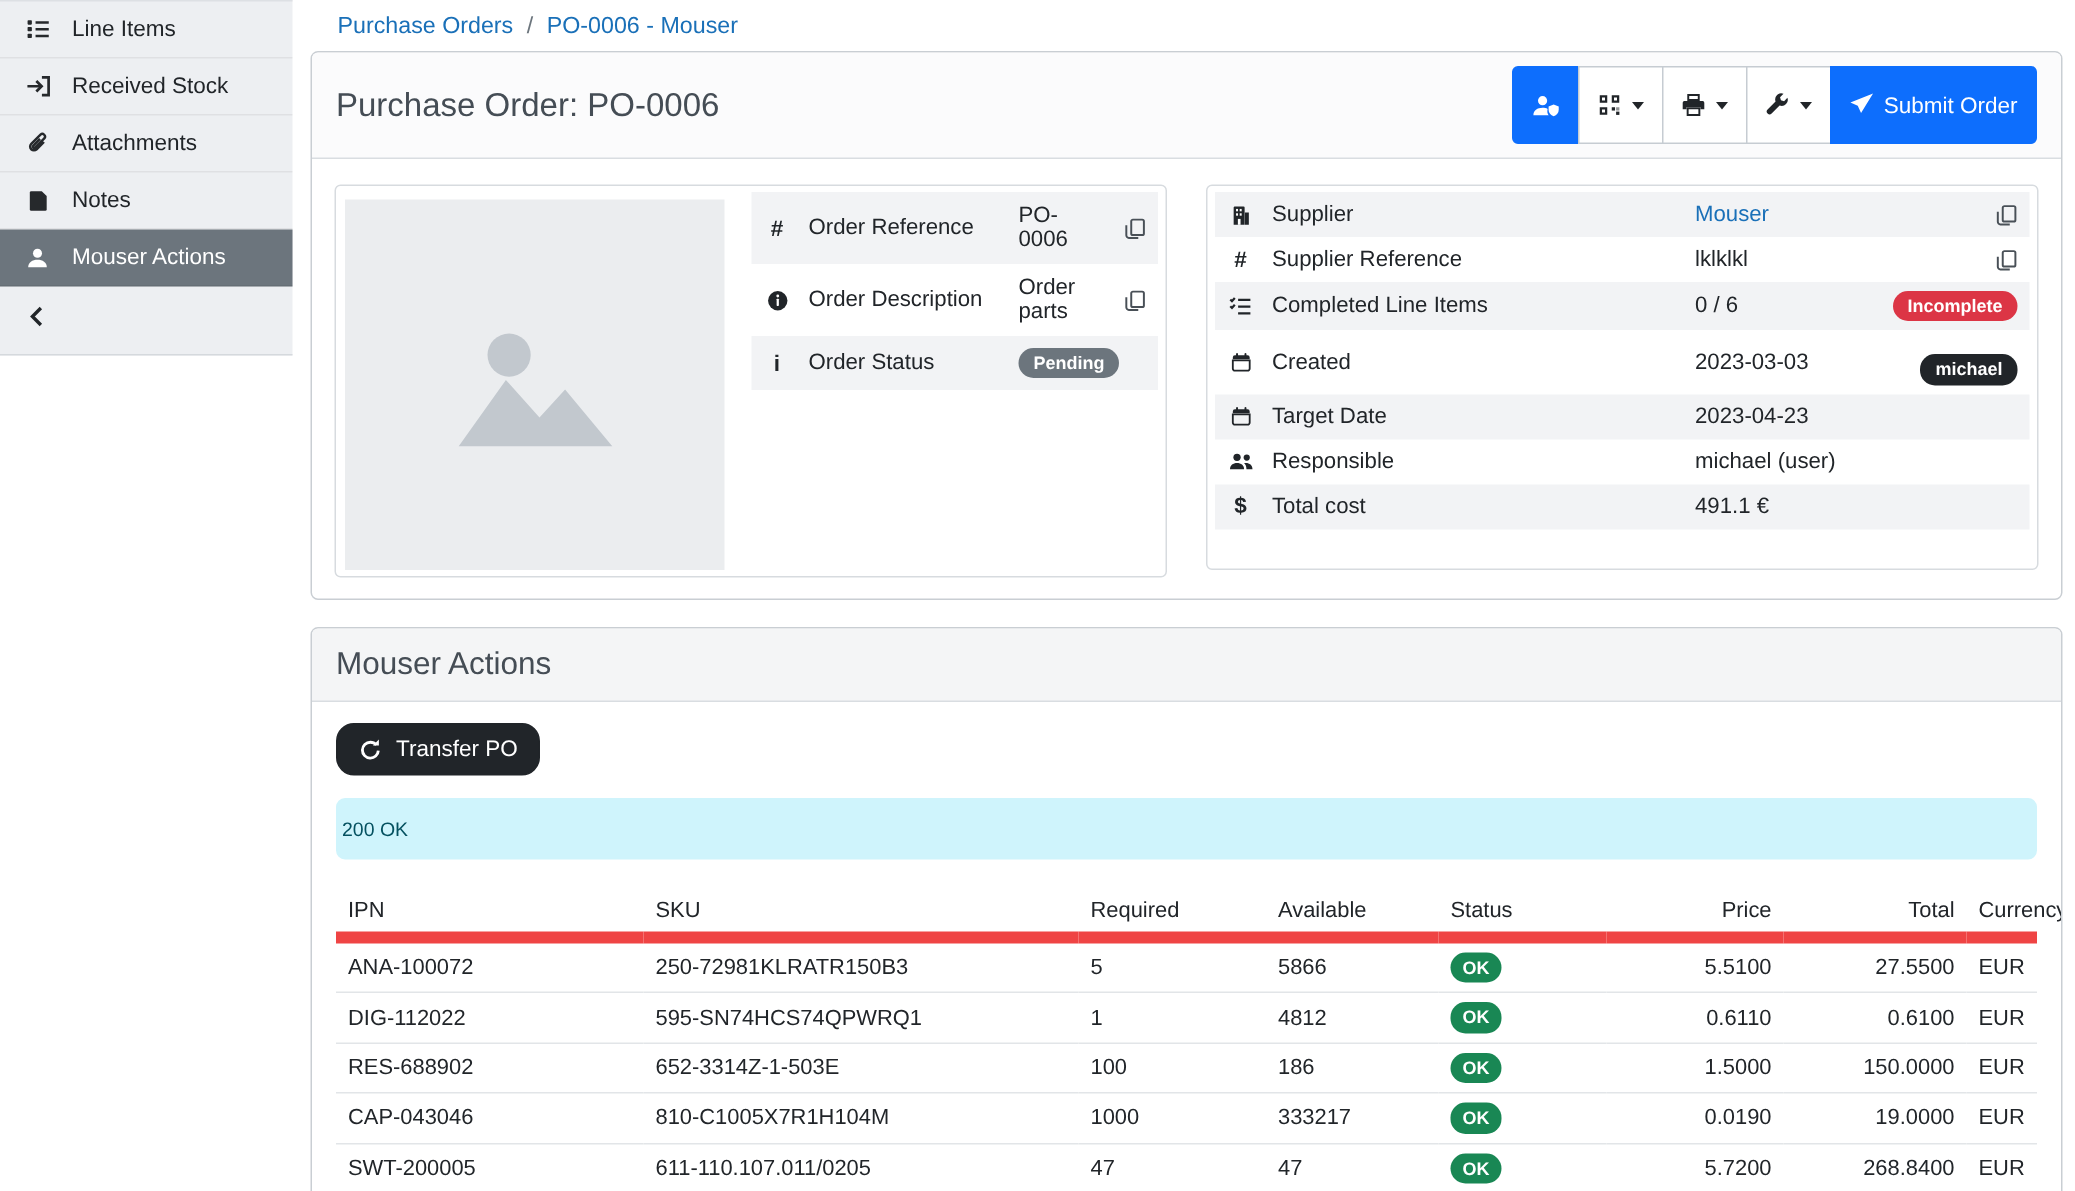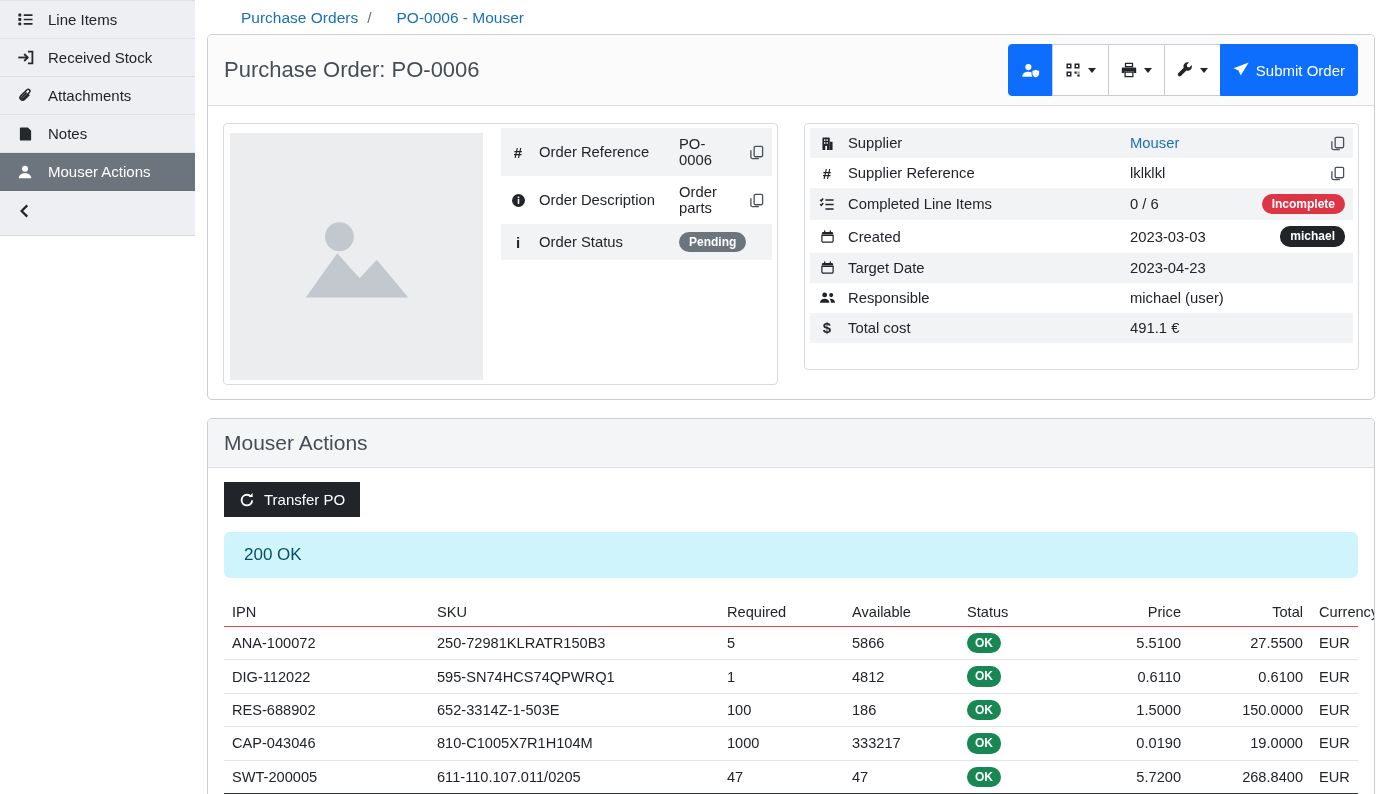--- a/index.html
+++ b/index.html
@@ -22,21 +22,21 @@
   .side-item .sicon{width:18px; height:17px; display:flex; align-items:center; justify-content:center; color:#26292c;}
   .side-item.active{background:var(--sidebar-active); color:#fff;}
   .side-item.active .sicon{color:#fff;}
   .side-collapse{padding:11px 16px 12px; cursor:pointer; color:#212529;}
   .side-collapse .sicon{width:18px;height:18px;display:inline-flex;}
   svg{display:block;}
 
   
   .main{flex:1; padding:0 8px 0 12px; min-width:0;}
   .breadcrumb{padding:9px 18px 7px; font-size:15.5px;}
-  .breadcrumb a{color:var(--link); text-decoration:none; cursor:pointer;margin-left:16px;}
+  .breadcrumb a{color:var(--link); text-decoration:none; cursor:pointer;}
   .breadcrumb .sep{color:#6c757d; margin:0 9px;}
 
   .card{border:1px solid #c9ced3; border-radius:5px; background:#fff; overflow:hidden;}
   .card-head{display:flex; align-items:center; justify-content:space-between;
     padding:9px 16px; border-bottom:1px solid #d9dde1; background:#fbfbfc;}
   .card-head h1{font-size:22px; font-weight:500; color:#454d55;}
   .card-head.gray{background:#f4f5f6; padding:12px 16px;}
   .card-head h2{font-size:21px; font-weight:500; color:#454d55;}
   .mt{margin-top:18px;}
 
@@ -69,33 +69,33 @@
   .dlabel{color:#212529;}
   .dvalue{color:#212529;}
   a.dvalue{color:var(--link); text-decoration:none; cursor:pointer;}
   .copybtn{color:#495057; cursor:pointer; display:flex; justify-content:flex-end;}
   .rslot{display:flex; justify-content:flex-start; align-items:center;}
 
   .pill{display:inline-block; border-radius:10px; padding:3px 10px; font-size:12px;
     font-weight:700; color:#fff; line-height:1.2;}
   .pill.gray{background:var(--secondary);}
   .pill.red{background:var(--danger);}
-  .pill.black{background:var(--dark);}
+  .pill.black{background:var(--dark);margin-top:10px;}
   .pill.green{background:var(--success); padding:3px 8px;}
 
   
   .panel-body{padding:14px 16px 4px;}
   .dark-btn{display:inline-flex; align-items:center; gap:9px; background:#212529; color:#fff;
-    border:1px solid #212529; border-radius:0; padding:8px 14px; font-size:15px;
+    border:1px solid #212529; border-radius:12px; padding:8px 14px; font-size:15px;
     font-family:inherit; cursor:pointer;}
   .alert{margin:15px 0 20px; background:var(--alert-bg); color:var(--alert-text);
-    border-radius:6px; padding:13px 20px; font-size:17px;}
+    border-radius:6px; padding:13px 4px; font-size:13px;}
 
   table{width:100%; border-collapse:collapse; table-layout:fixed; font-size:14.6px;}
-  th{font-weight:400; text-align:left; padding:6px 8px; border-bottom:1px solid #ef4444; color:#212529;}
+  th{font-weight:400; text-align:left; padding:6px 8px; border-bottom:8px solid #ef4444; color:#212529;}
   td{padding:6px 8px; border-bottom:1px solid #e2e5e8;}
   tbody tr:last-child td{border-bottom:2px solid #2f353b;}
   .r{text-align:right;}
   col.c-ipn{width:205px;} col.c-sku{width:290px;} col.c-req{width:125px;}
   col.c-avail{width:115px;} col.c-status{width:112px;} col.c-price{width:118px;}
   col.c-total{width:122px;} col.c-curr{width:auto;}
 </style>
 </head>
 <body>
 

